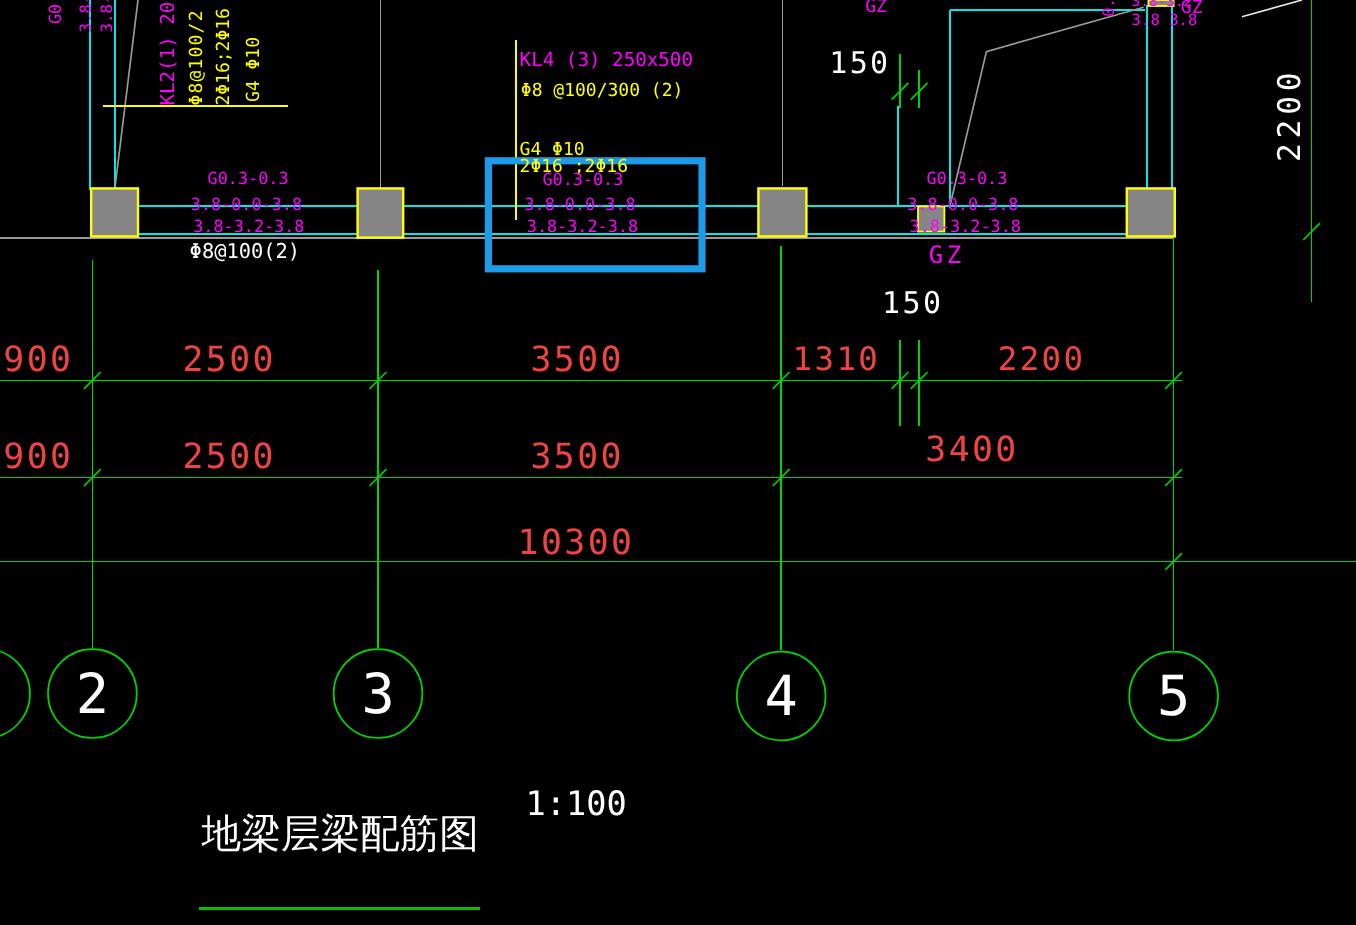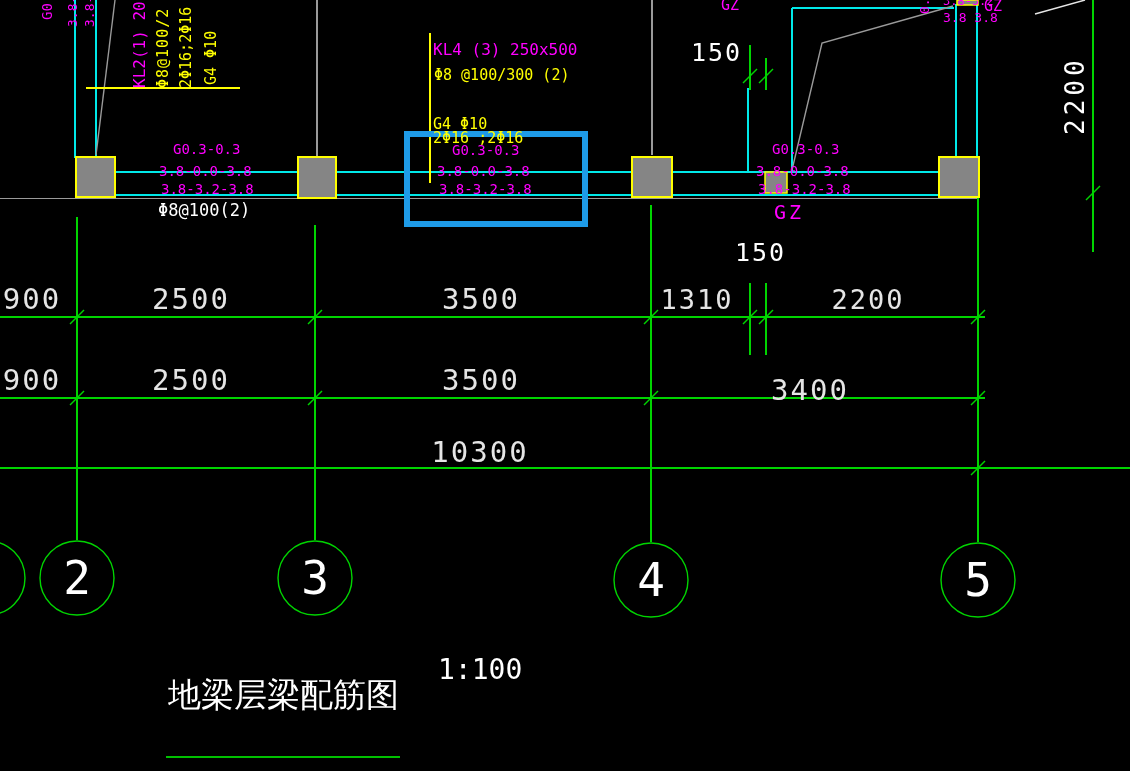--- a/index.html
+++ b/index.html
@@ -3,21 +3,21 @@
 <meta charset="utf-8">
 <style>
   html,body{margin:0;padding:0;background:#000;}
   #canvas{position:relative;width:1130px;height:771px;background:#000;overflow:hidden;
           font-family:"DejaVu Sans Mono","DejaVu Sans",monospace;}
   #geom{position:absolute;left:0;top:0;}
   .txt{position:absolute;white-space:pre;line-height:1;}
   .t-mag{color:#ff00ff;}
   .t-yel{color:#ffff00;}
   .t-wht{color:#ffffff;}
-  .t-dim{color:#e5e5e5;font-size:29px;letter-spacing:2px;transform:translateX(-50%);}
+  .t-dim{color:#ef4444;font-size:29px;letter-spacing:2px;transform:translateX(-50%);}
   .t-calc{font-size:14px;color:#ff00ff;letter-spacing:0px;}
   .rot{transform-origin:left top;transform:rotate(-90deg);}
   .axis-num{color:#ffffff;font-size:46px;transform:translate(-50%,-50%);}
   .s-green{stroke:#00d400;stroke-width:1.4;}
   .s-cyan{stroke:#00e8e8;stroke-width:1.7;}
   .s-gray{stroke:#9a9a9a;stroke-width:1.4;}
   .s-yel{stroke:#ffff00;stroke-width:1.6;}
   .s-wht{stroke:#e6e6e6;stroke-width:1.4;}
   .crisp{shape-rendering:crispEdges;}
   .colfill{fill:#858585;stroke:#ffff00;stroke-width:2;}
@@ -142,21 +142,21 @@
 
   <div class="txt t-dim" style="left:32px;top:285px;">900</div>
   <div class="txt t-dim" style="left:191px;top:285px;">2500</div>
   <div class="txt t-dim" style="left:481px;top:285px;">3500</div>
   <div class="txt t-dim" style="left:697px;top:286px;font-size:27px;">1310</div>
   <div class="txt t-dim" style="left:868px;top:286px;font-size:27px;">2200</div>
 
   <div class="txt t-dim" style="left:32px;top:366px;">900</div>
   <div class="txt t-dim" style="left:191px;top:366px;">2500</div>
   <div class="txt t-dim" style="left:481px;top:366px;">3500</div>
-  <div class="txt t-dim" style="left:810px;top:376px;text-align:right;">3400</div>
+  <div class="txt t-dim" style="left:810px;top:360px;text-align:right;">3400</div>
 
   <div class="txt t-dim" style="left:480px;top:438px;">10300</div>
 
   <div class="txt t-wht rot" style="left:1062px;top:135px;font-size:26px;letter-spacing:4px;">2200</div>
 
   <div class="txt axis-num" style="left:77px;top:578px;">2</div>
   <div class="txt axis-num" style="left:315px;top:578px;">3</div>
   <div class="txt axis-num" style="left:651px;top:580px;">4</div>
   <div class="txt axis-num" style="left:978px;top:580px;">5</div>
 

